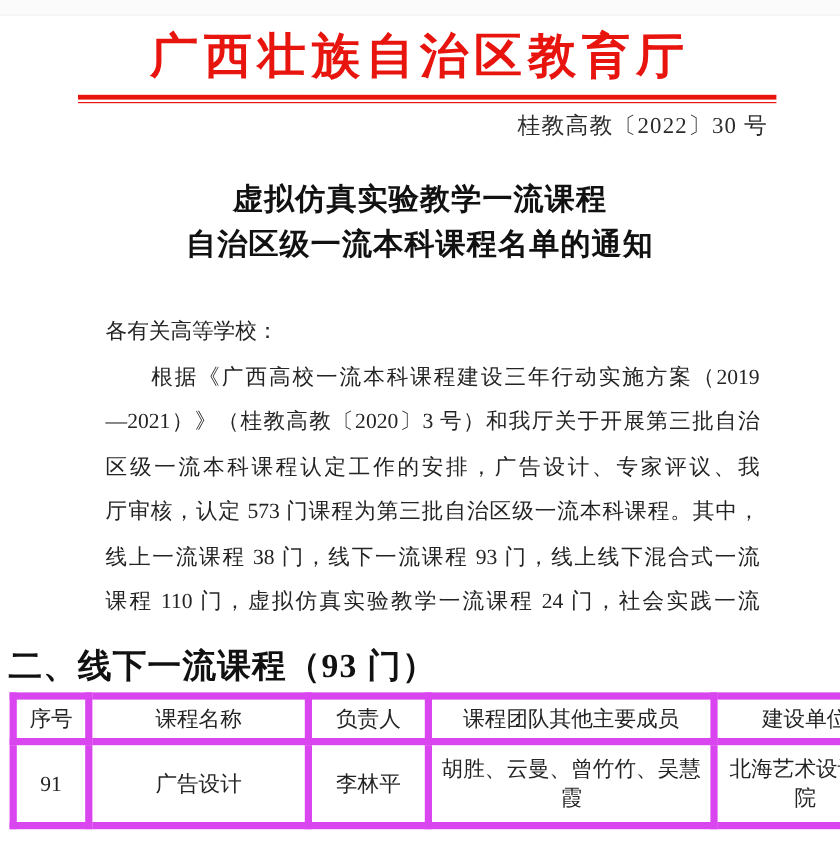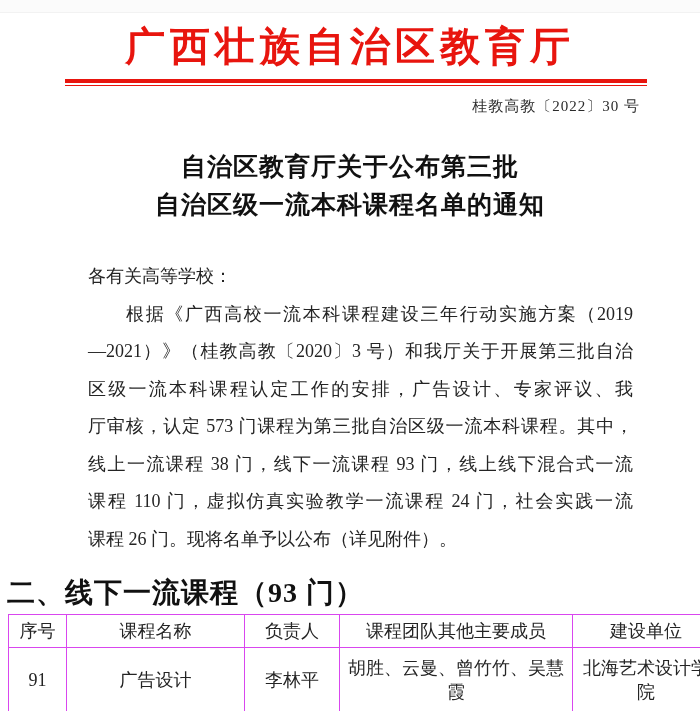--- a/index.html
+++ b/index.html
@@ -30,21 +30,21 @@
   }
 
   .red-rule { margin: 8px 0 0 65px; width: 582px; }
   .red-rule .thick { height: 4px; background: #e8150e; }
   .red-rule .thin  { height: 1px; background: #e8150e; margin-top: 2px; }
 
   .doc-number {
     margin-top: 8px;
     width: 640px;
     text-align: right;
-    font-size: 15px;
+    font-size: 19px;
     line-height: 24px;
     color: #2b2b2b;
     letter-spacing: 1px;
   }
 
   .doc-title {
     margin-top: 30px;
     text-align: center;
     font-size: 25px;
     line-height: 38px;
@@ -82,21 +82,21 @@
 
   table.course-table {
     margin: 8px 0 0 8px;
     border-collapse: collapse;
     table-layout: fixed;
     width: 682px;
     font-size: 18px;
     color: #242424;
   }
   table.course-table td, table.course-table th {
-    border: 1px solid #d946ef;
+    border: 6px solid #d946ef;
     text-align: center;
     vertical-align: middle;
     font-weight: normal;
     overflow: hidden;
   }
   tr.header-row td { height: 30px; }
   tr.data-row td { height: 62px; line-height: 24px; }
   td.col-seq    { width: 55px; }
   td.col-course { width: 175px; margin-left: 44px; }
   td.col-leader { width: 92px; }
@@ -113,33 +113,32 @@
   <div class="org-title">广西壮族自治区教育厅</div>
 
   <div class="red-rule">
     <div class="thick"></div>
     <div class="thin"></div>
   </div>
 
   <div class="doc-number">桂教高教〔2022〕30 号</div>
 
   <div class="doc-title">
-    <div>自治区教育厅关于公布第三批</div>
+    <div>虚拟仿真实验教学一流课程</div>
     <div>自治区级一流本科课程名单的通知</div>
   </div>
 
   <div class="body-text">
     <div class="line line-left">各有关高等学校：</div>
     <div class="line indent">根据《广西高校一流本科课程建设三年行动实施方案（2019</div>
     <div class="line">—2021）》（桂教高教〔2020〕3 号）和我厅关于开展第三批自治</div>
     <div class="line">区级一流本科课程认定工作的安排，广告设计、专家评议、我</div>
     <div class="line">厅审核，认定 573 门课程为第三批自治区级一流本科课程。其中，</div>
     <div class="line">线上一流课程 38 门，线下一流课程 93 门，线上线下混合式一流</div>
     <div class="line">课程 110 门，虚拟仿真实验教学一流课程 24 门，社会实践一流</div>
-    <div class="line line-left">课程 26 门。现将名单予以公布（详见附件）。</div>
   </div>
 
   <div class="section-heading">二、线下一流课程（93 门）</div>
 
   <table class="course-table">
     <tbody>
         <tr class="header-row">
       <td class="col-seq">序号</td>
       <td class="col-course">课程名称</td>
       <td class="col-leader">负责人</td>

